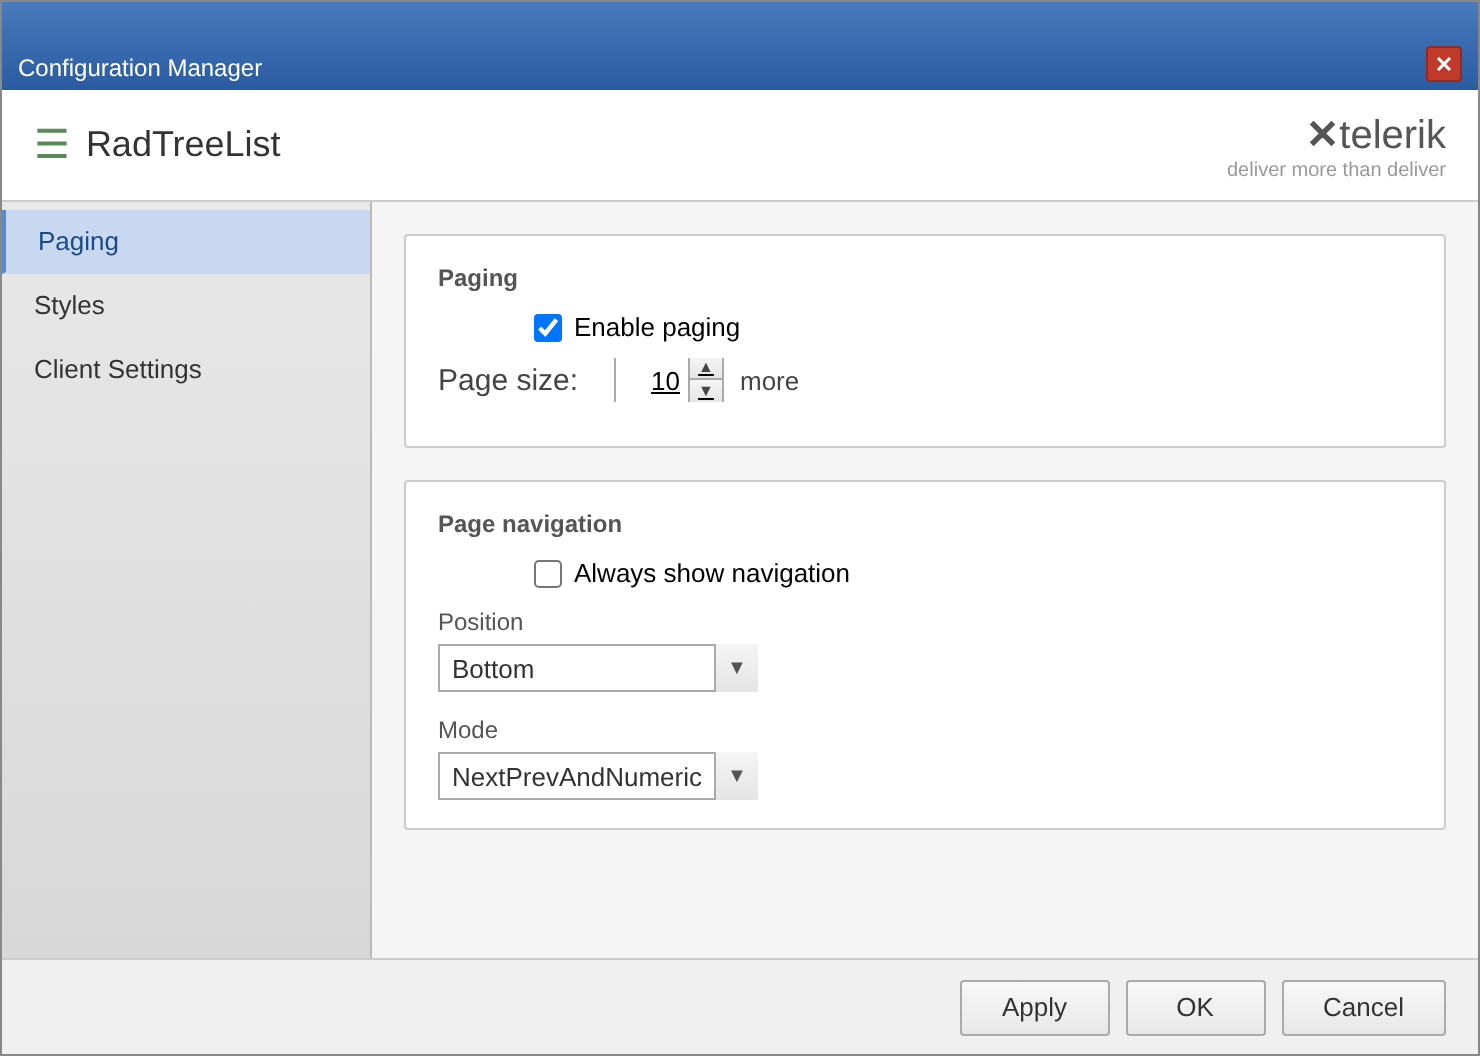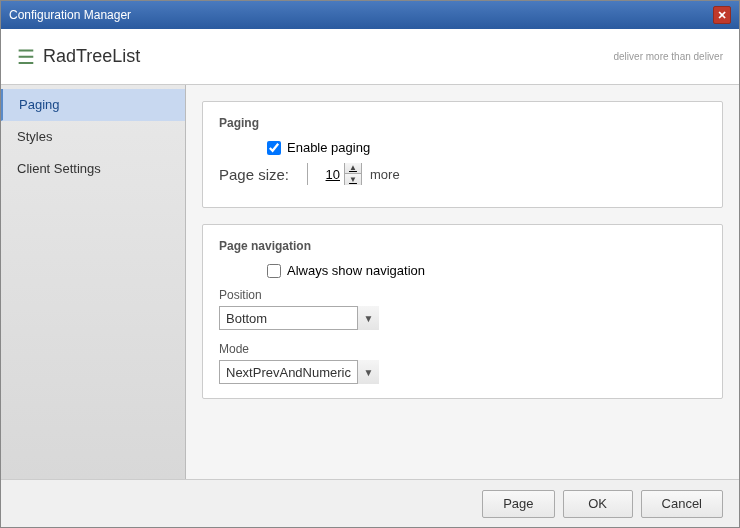--- a/index.html
+++ b/index.html
@@ -19,23 +19,23 @@
       border: 1px solid #888;
       display: flex;
       flex-direction: column;
     }
 
     .title-bar {
       background: linear-gradient(to bottom, #4a7abe, #2a5a9f);
       color: white;
       padding: 4px 8px;
       display: flex;
-      align-items: center;
+      align-items: flex-end;
       justify-content: space-between;
-      height: 28px;
+      height: 44px;
       flex-shrink: 0;
     }
 
     .title-bar-text {
       font-size: 12px;
       font-weight: normal;
     }
 
     .title-bar-close {
       background: #c0392b;
@@ -301,20 +301,23 @@
     <span class="title-bar-text">Configuration Manager</span>
     <div class="title-bar-close">✕</div>
   </div>
 
   <div class="header">
     <div class="header-title">
       <span class="header-icon">☰</span>
       <span>RadTreeList</span>
     </div>
     <div class="telerik-logo">
+      <div class="telerik-name">
+        <span class="telerik-cross">✕</span><span>telerik</span>
+      </div>
       <div class="telerik-tagline">deliver more than deliver</div>
     </div>
   </div>
 
   <div class="content-area">
 
     <div class="sidebar">
       <div class="sidebar-item active">Paging</div>
       <div class="sidebar-item">Styles</div>
       <div class="sidebar-item">Client Settings</div>
@@ -379,18 +382,18 @@
             <div class="select-arrow">▼</div>
           </div>
         </div>
 
       </div>
 
     </div>
   </div>
 
   <div class="footer">
-    <button class="btn">Page</button>
+    <button class="btn">Apply</button>
     <button class="btn">OK</button>
     <button class="btn">Cancel</button>
   </div>
 
 </div>
 
 </body></html>

